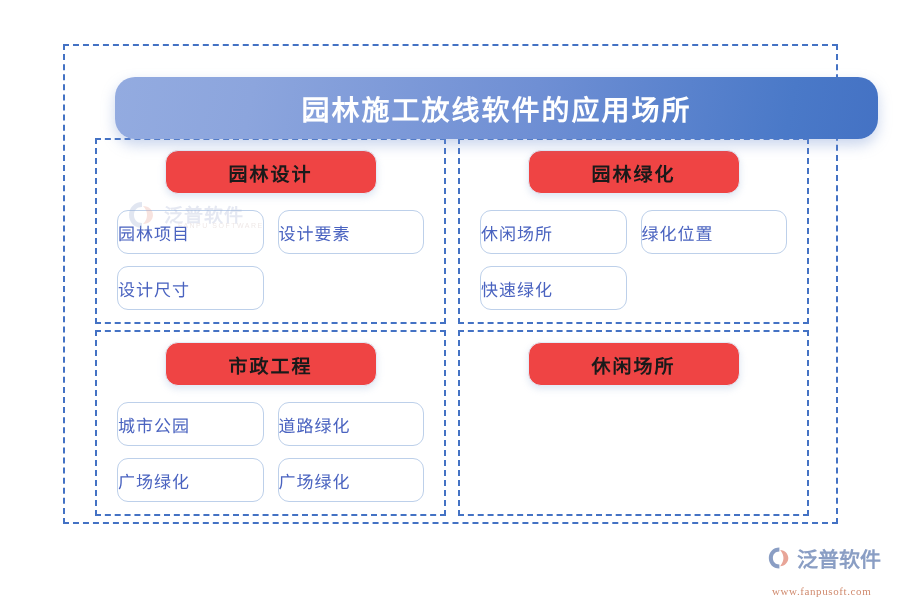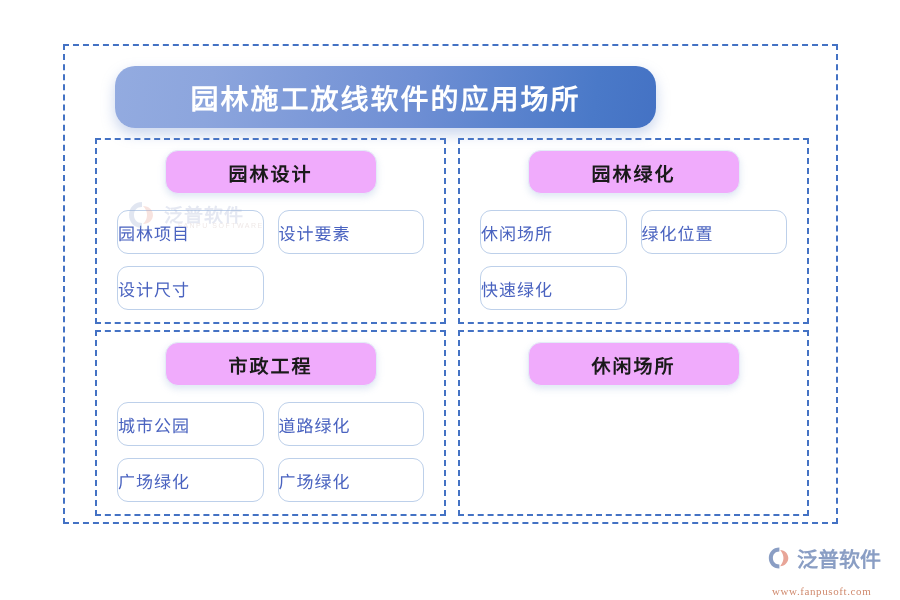--- a/index.html
+++ b/index.html
@@ -65,22 +65,22 @@
     width: 775px;
     height: 480px;
     border: 2px dashed #4472c4;
     z-index: 1;
   }
 
   
   .title-banner {
     position: absolute;
     left: 115px;
-    top: 66px;
-    width: 541px;
+    top: 77px;
+    width: 763px;
     height: 62px;
     border-radius: 20px;
     background: linear-gradient(100deg, #93abe0 0%, #8ca5dd 18%, #6f8fd4 55%, #4a79c8 88%, #4472c4 100%);
     box-shadow: 0 6px 14px rgba(120,150,210,0.40);
     display: flex;
     align-items: center;
     justify-content: center;
     z-index: 10;
   }
   .title-text {
@@ -115,21 +115,21 @@
     flex-direction: column;
     align-items: center;
   }
 
   
   .quad-header {
     width: 212px;
     height: 44px;
     border: 1px solid #e4ecf7;
     border-radius: 13px;
-    background: #f0abfc;
+    background: #ef4444;
     box-shadow: 0 3px 7px rgba(150,175,215,0.30);
     display: flex;
     align-items: center;
     justify-content: center;
     margin-bottom: 16px;
   }
   .quad-header-text {
     font-size: 19px;
     font-weight: 700;
     color: #1a1a1a;

